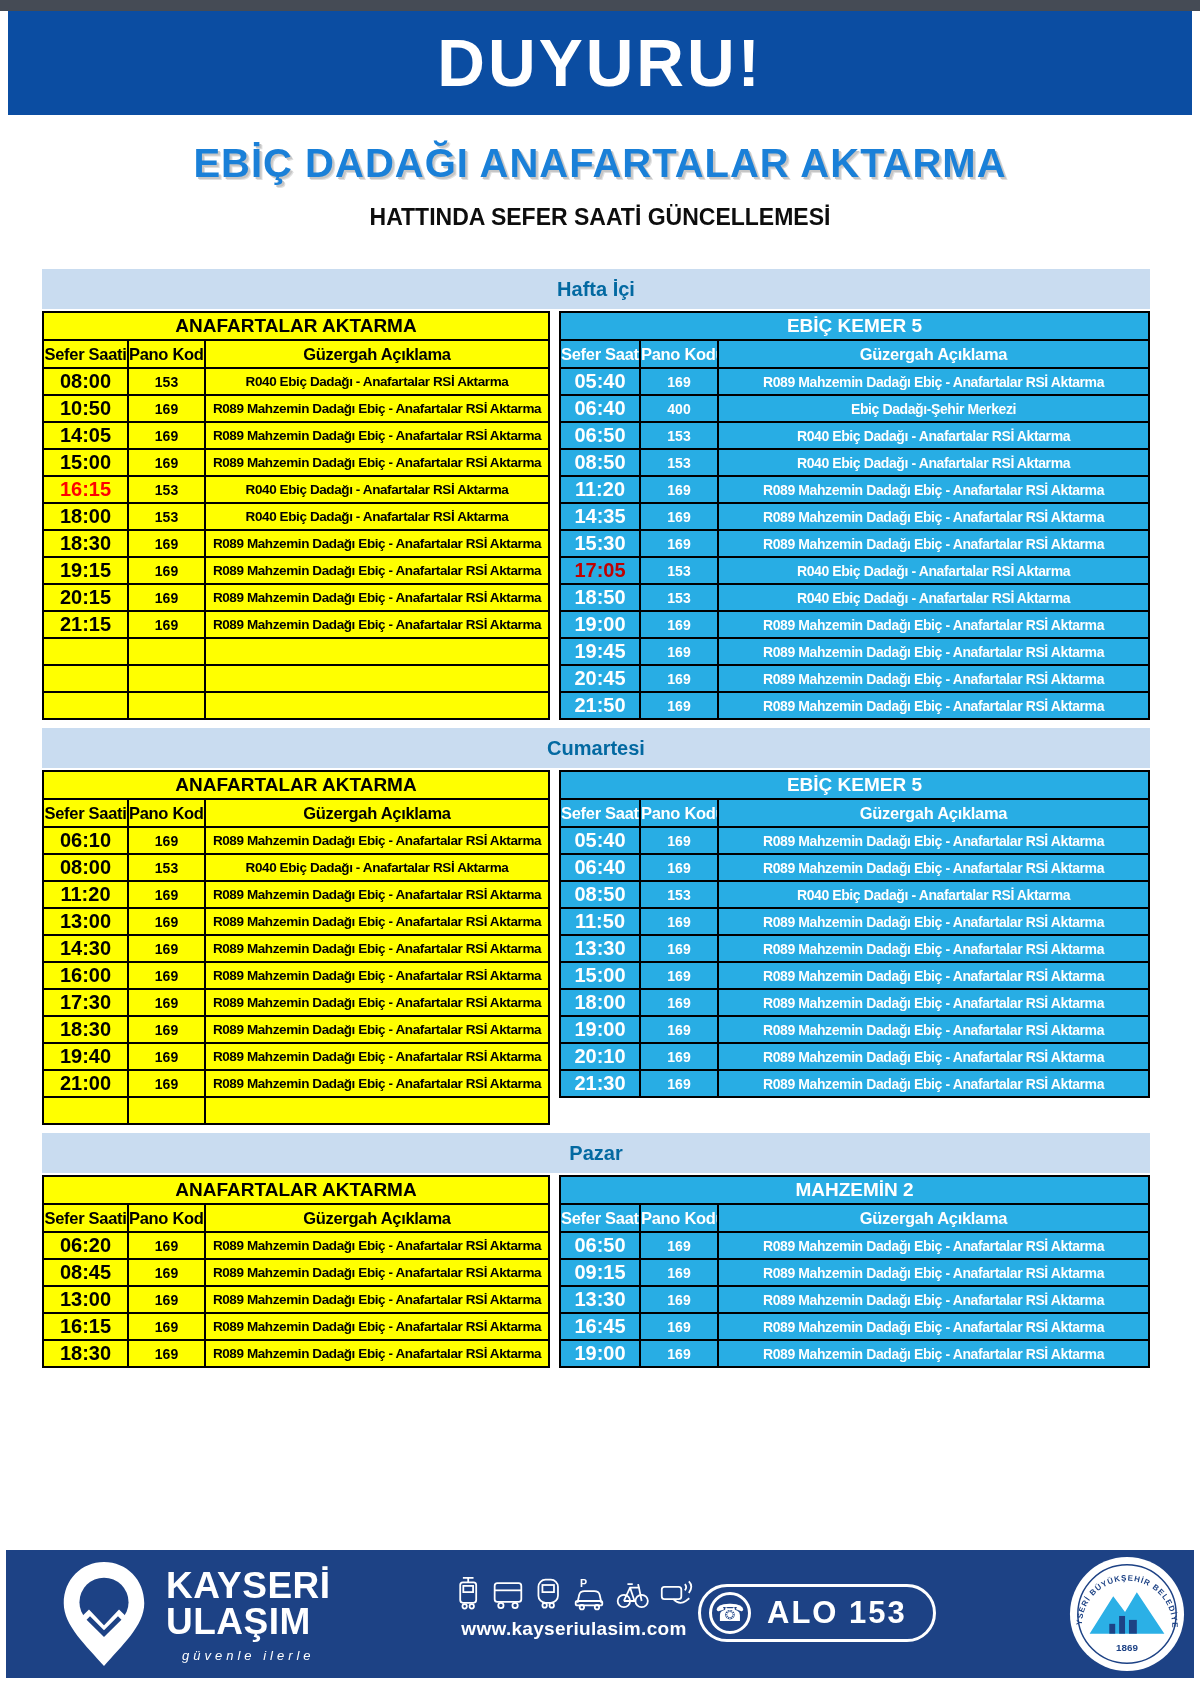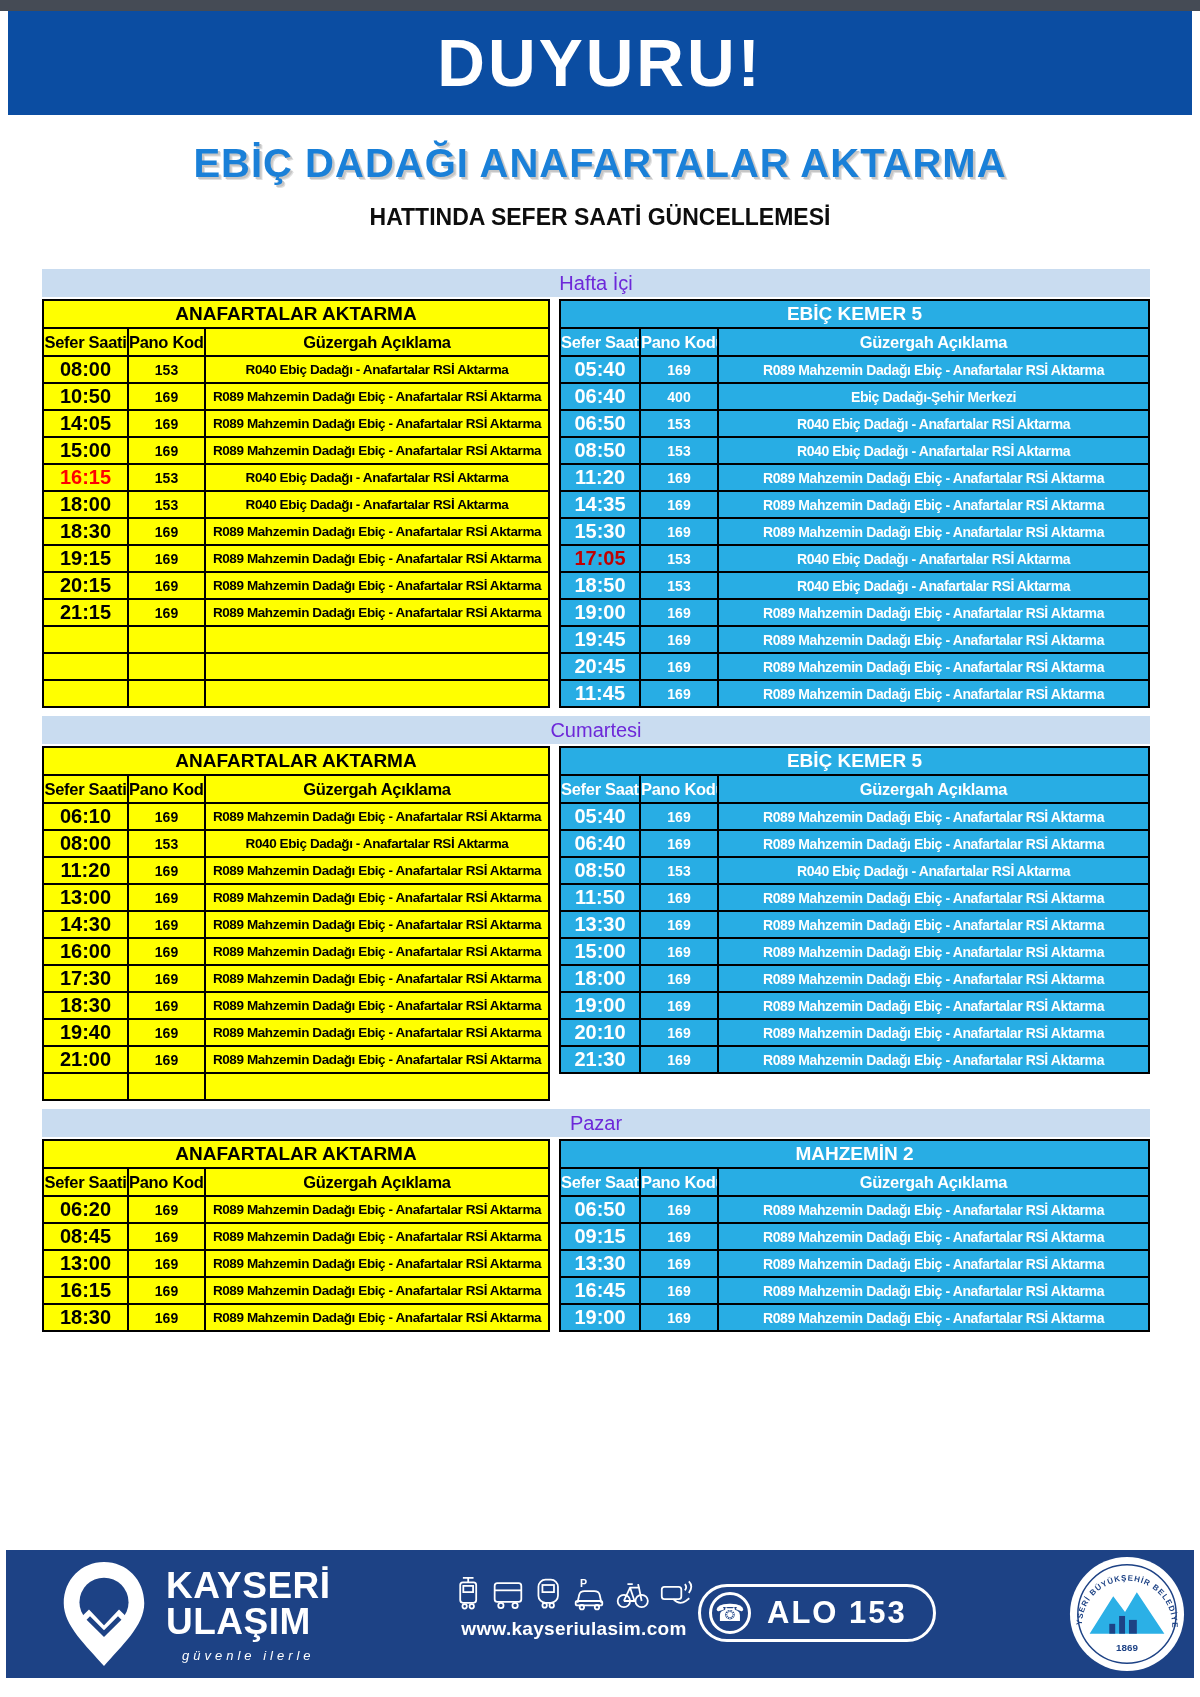--- a/index.html
+++ b/index.html
@@ -24,22 +24,22 @@
   .banner-title{color:#fff;font-size:66px;font-weight:900;letter-spacing:3px;}
 
   .line-title{margin-top:26px;text-align:center;color:var(--title-blue);
               font-size:40px;font-weight:900;letter-spacing:1px;
               text-shadow:2px 2px 0 #c6c6c6,3px 3px 0 #e0e0e0;}
   .subtitle{margin-top:18px;text-align:center;color:#0d0d0d;font-size:23px;font-weight:800;}
   .dateline{margin-top:20px;text-align:center;color:#0d0d0d;font-size:22px;font-weight:800;}
 
   .content{width:1108px;margin:38px 0 0 42px;}
   .section{margin-bottom:8px;}
-  .day-band{height:28px;background:var(--band-blue);display:flex;align-items:center;
-            justify-content:center;font-size:20px;font-weight:400;color:#6d28d9;margin-bottom:2px;}
+  .day-band{height:40px;background:var(--band-blue);display:flex;align-items:center;
+            justify-content:center;font-size:20px;font-weight:700;color:#0369a1;margin-bottom:2px;}
   .tables{display:flex;gap:9px;align-items:flex-start;}
 
   table.sched{border-collapse:collapse;table-layout:fixed;}
   table.sched th,table.sched td{border:2px solid #000;padding:0;overflow:hidden;white-space:nowrap;}
   table.side-left{width:508px;background:var(--yellow);color:#000;}
   table.side-right{width:591px;background:var(--cyan);color:#fff;}
   .side-left col.col-time{width:85px;}  .side-left col.col-code{width:77px;}
   .side-right col.col-time{width:80px;} .side-right col.col-code{width:78px;}
 
   tr.title-row th{height:28px;font-size:19px;font-weight:800;text-align:center;}
@@ -244,21 +244,21 @@
                 <td class="c-time">19:45</td>
                 <td class="c-code">169</td>
                 <td class="c-route">R089 Mahzemin Dadağı Ebiç - Anafartalar RSİ Aktarma</td>
               </tr>
               <tr>
                 <td class="c-time">20:45</td>
                 <td class="c-code">169</td>
                 <td class="c-route">R089 Mahzemin Dadağı Ebiç - Anafartalar RSİ Aktarma</td>
               </tr>
               <tr>
-                <td class="c-time">11:45</td>
+                <td class="c-time">21:50</td>
                 <td class="c-code">169</td>
                 <td class="c-route">R089 Mahzemin Dadağı Ebiç - Anafartalar RSİ Aktarma</td>
               </tr>
             </tbody>
         </table>
       </div>
     </section>
 
     <section class="section">
       <div class="day-band">Cumartesi</div>

